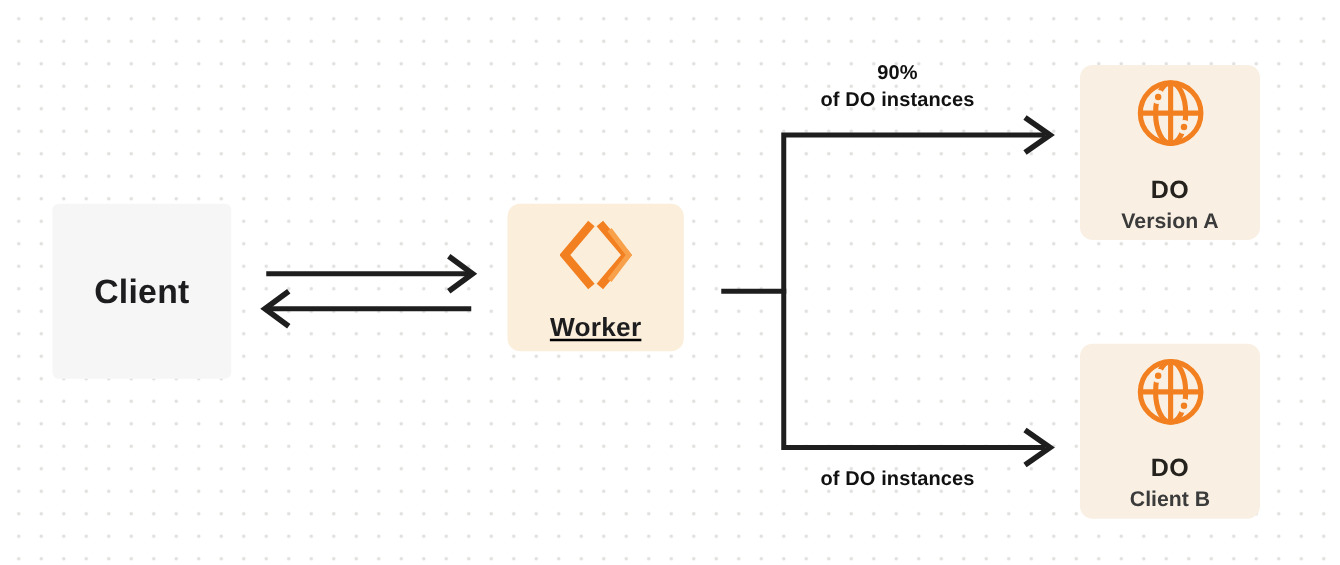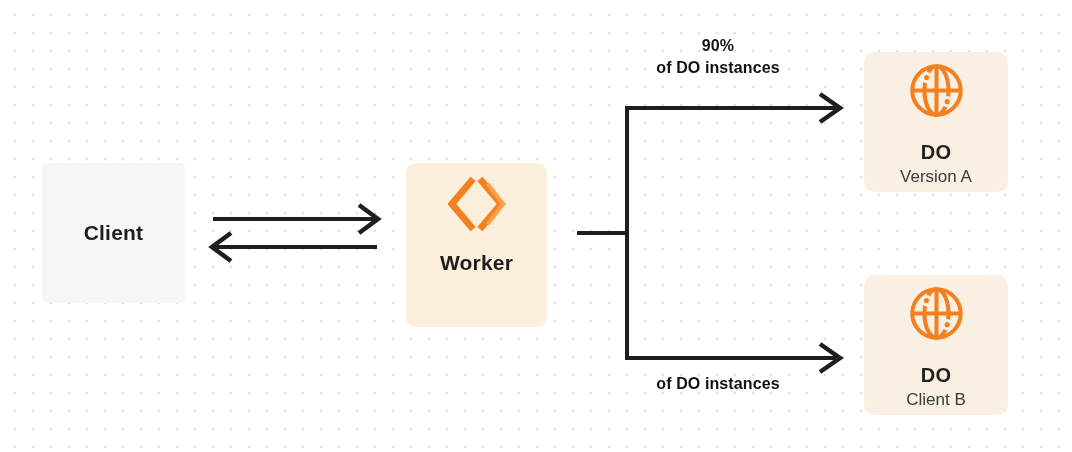--- a/index.html
+++ b/index.html
@@ -47,54 +47,54 @@
     position: absolute;
     display: flex; flex-direction: column;
     align-items: center; justify-content: center;
     text-align: left;
   }
   .node-client {
     left: 42px; top: 163px; width: 143px; height: 140px;
     background: var(--client-bg); border-radius: 5px;
   }
   .node-client .node-label {
-    font-size: 21px; font-weight: 700; color: var(--text-dark);
+    font-size: 27px; font-weight: 700; color: var(--text-dark);
     letter-spacing: 0.2px;
   }
   .node-worker {
-    left: 406px; top: 163px; width: 141px; height: 164px;
+    left: 406px; top: 163px; width: 141px; height: 118px;
     background: var(--worker-bg); border-radius: 10px;
-    justify-content: flex-start; padding-top: 12px;
+    justify-content: flex-start; padding-top: 12px; text-decoration: underline;
   }
   .node-worker .node-label {
     font-size: 21px; font-weight: 700; color: var(--text-dark);
     margin-top: 18px; letter-spacing: 0.2px;
   }
   .node-do {
     width: 144px; height: 140px; left: 864px;
     background: var(--do-bg); border-radius: 10px;
     justify-content: flex-start; padding-top: 10px;
   }
   .node-do-a { top: 52px; }
   .node-do-b { top: 275px; }
   .node-do .node-title {
     font-size: 20px; font-weight: 700; color: #25211C;
     margin-top: 22px; letter-spacing: 0.3px;
   }
   .node-do .node-subtitle {
-    font-size: 17px; font-weight: 400; color: var(--text-secondary);
+    font-size: 17px; font-weight: 700; color: var(--text-secondary);
     margin-top: 3px;
   }
   .split-label {
     position: absolute; left: 618px; width: 200px;
     text-align: center; color: #111111;
     font-size: 16px; font-weight: 700; line-height: 22px;
     letter-spacing: 0.1px;
   }
-  .split-label-top { top: 35px; }
+  .split-label-top { top: 48px; }
   .split-label-bottom { top: 373px; }
   .worker-icon { width: 58px; height: 58px; display: block; }
   .worker-icon polyline { fill: none; stroke-linecap: butt; stroke-linejoin: miter; }
   .worker-icon .w-main { stroke: var(--accent-orange); stroke-width: 7; }
   .worker-icon .w-light { stroke: var(--accent-orange-light); stroke-width: 4.2; }
   .globe-icon { width: 57px; height: 57px; display: block; }
   .globe-icon .g-line { fill: none; stroke: var(--accent-orange); stroke-width: 4.6; }
   .globe-icon .g-dot { fill: var(--accent-orange); stroke: var(--do-bg); stroke-width: 3.4; }
 </style>
 </head>

